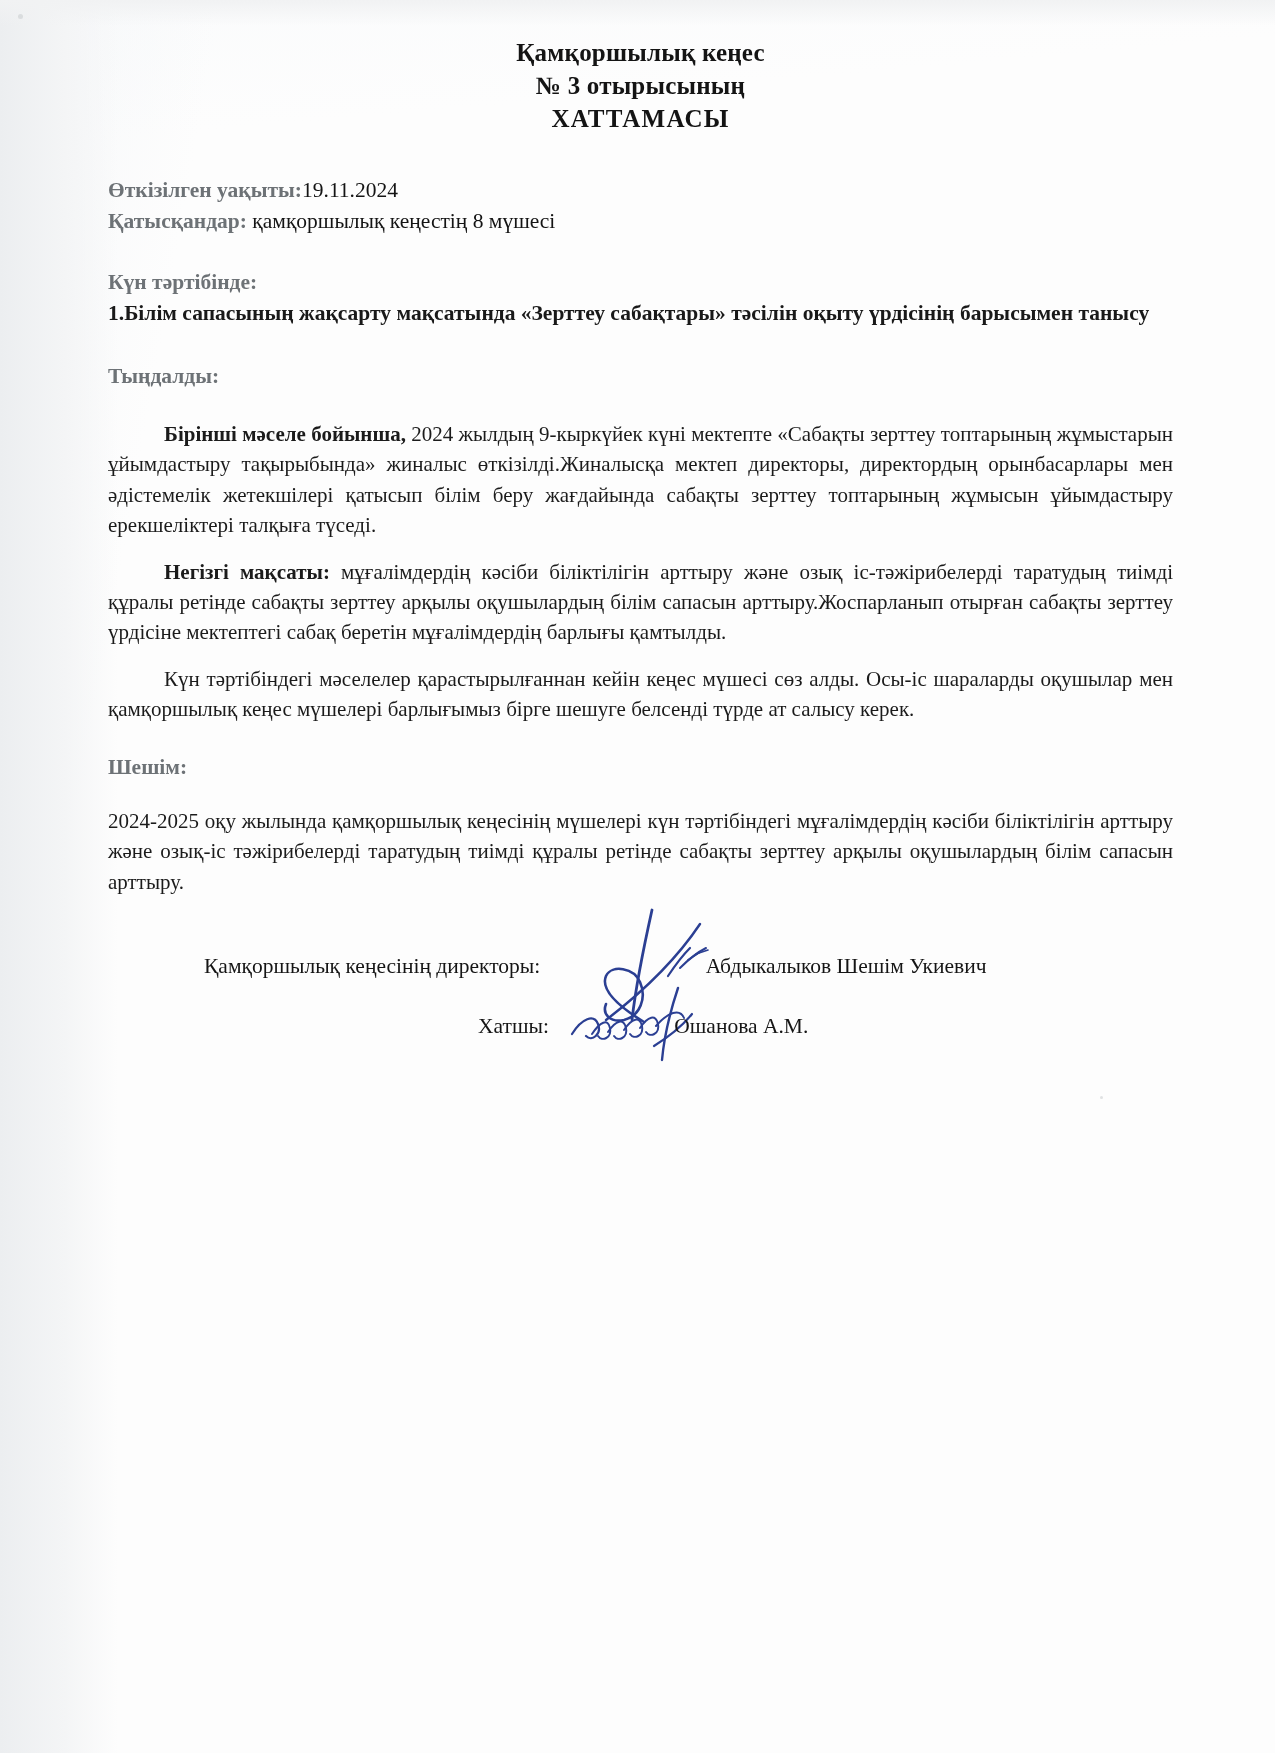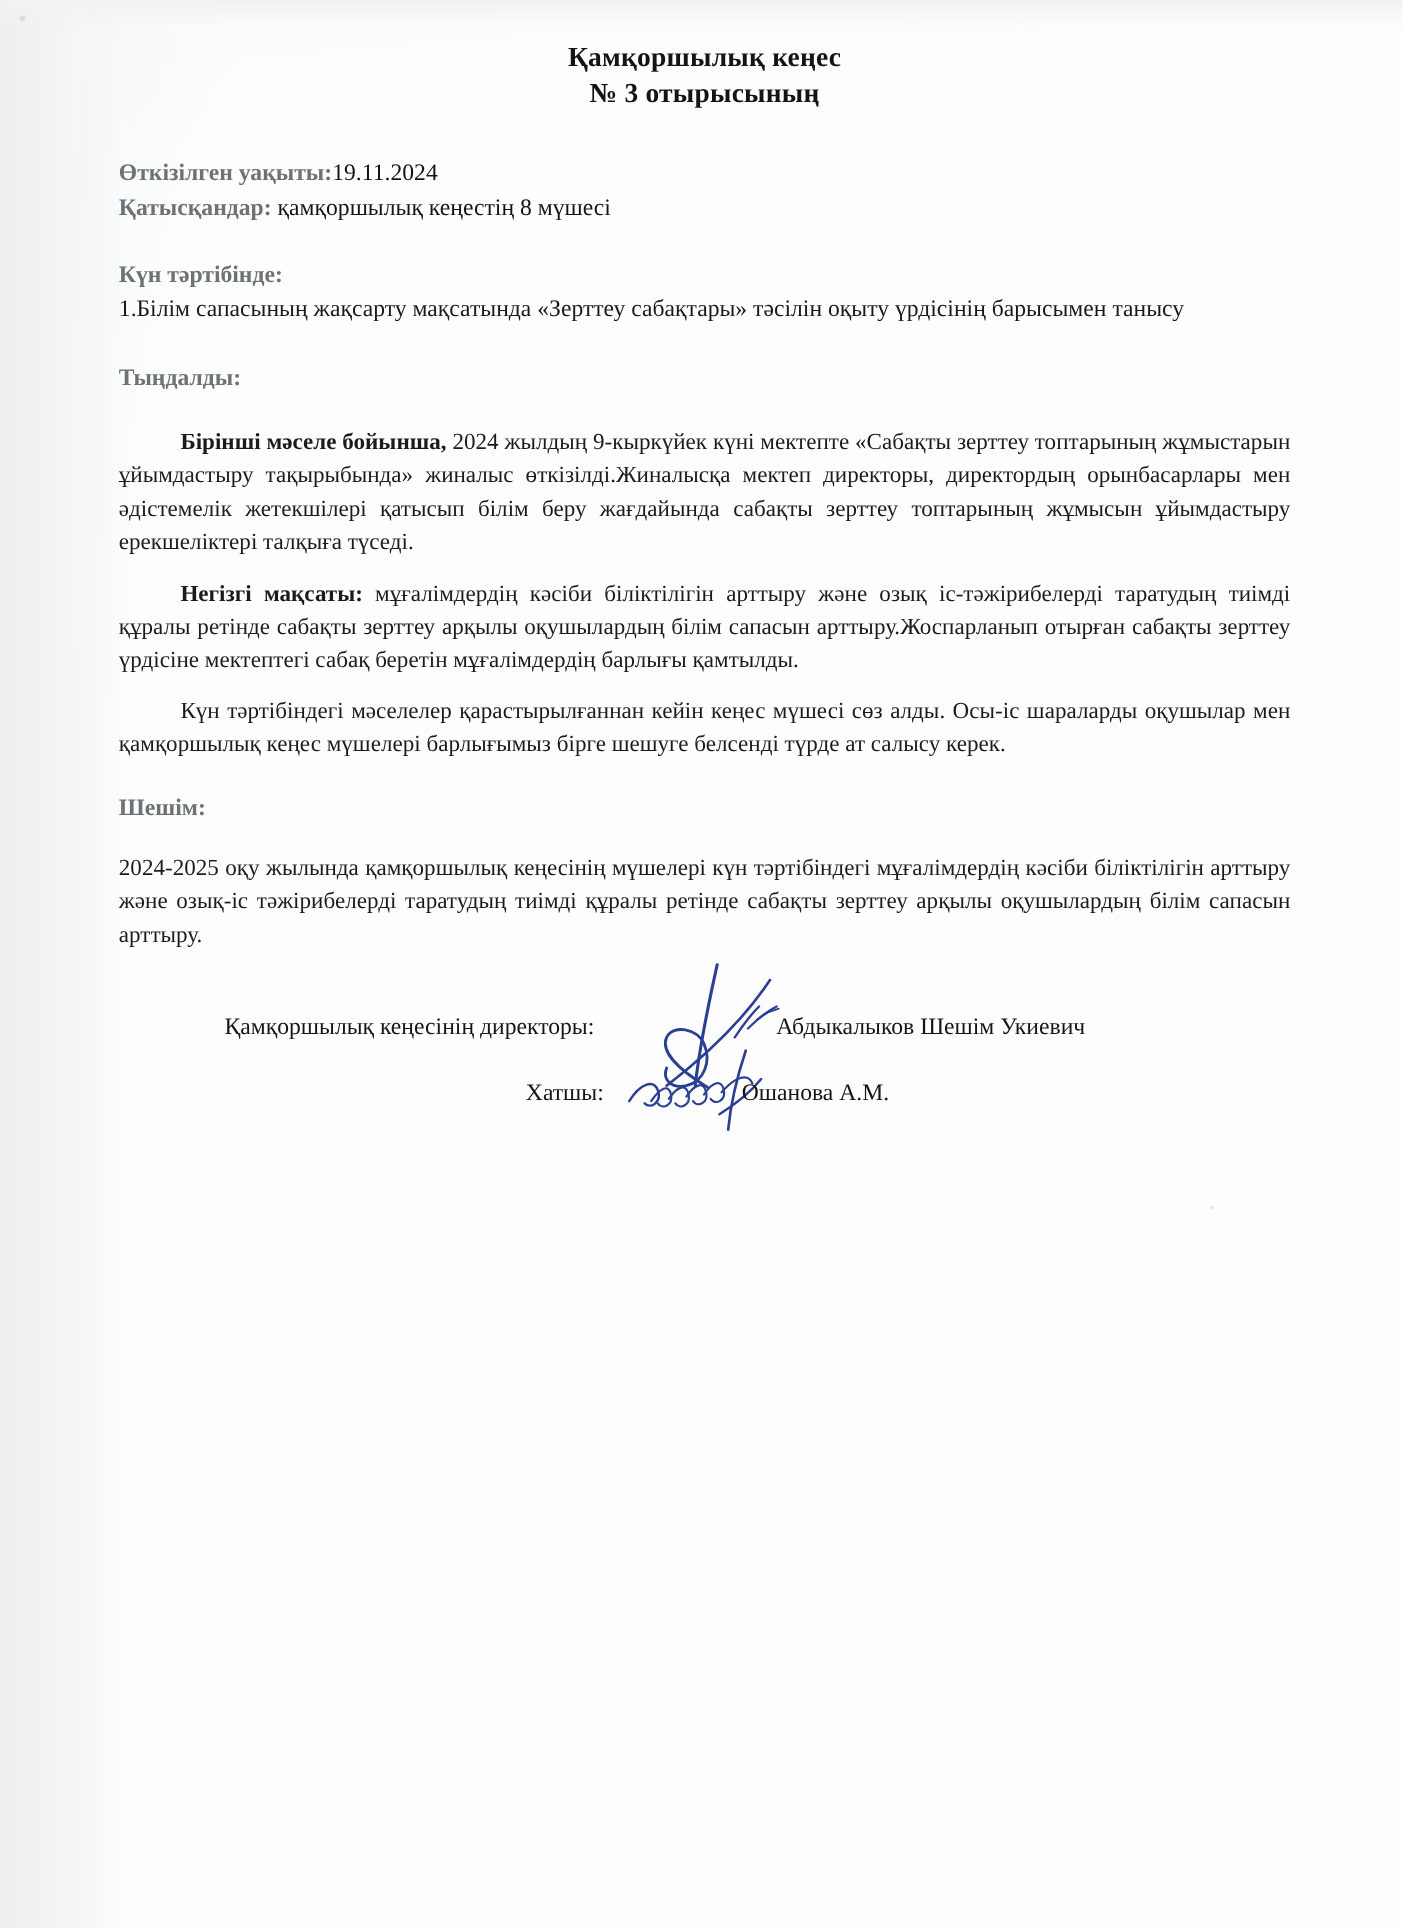--- a/index.html
+++ b/index.html
@@ -89,20 +89,21 @@
     margin-top: 34px;
     color: #6d7276;
   }
 
   .agenda-item {
     font-size: 21.5px;
     line-height: 1.34;
     margin-top: 4px;
     text-align: left;
     color: #191919;
+    font-weight: bold;
   }
 
   .kv-block {
     margin-top: 36px;
     font-size: 21.5px;
     line-height: 1.44;
   }
 
   .body-block { margin-top: 30px; }
 
@@ -185,20 +186,21 @@
 
   <div class="speck" style="left:18px;top:14px;width:5px;height:5px;"></div>
   <div class="speck" style="left:1164px;top:460px;width:4px;height:4px;"></div>
   <div class="speck" style="left:1100px;top:1096px;width:3px;height:3px;"></div>
 
   <div class="content">
 
     <div class="title-block">
       <div class="title-line">Қамқоршылық кеңес</div>
       <div class="title-line">№ 3  отырысының</div>
+      <div class="title-line caps">ХАТТАМАСЫ</div>
     </div>
 
     <div class="meta-block">
       <div class="meta-row">
         <span class="lbl washed">Өткізілген уақыты:</span><span class="val">19.11.2024</span>
       </div>
       <div class="meta-row">
         <span class="lbl washed">Қатысқандар:</span>
         <span class="val">қамқоршылық кеңестің 8 мүшесі</span>
       </div>

